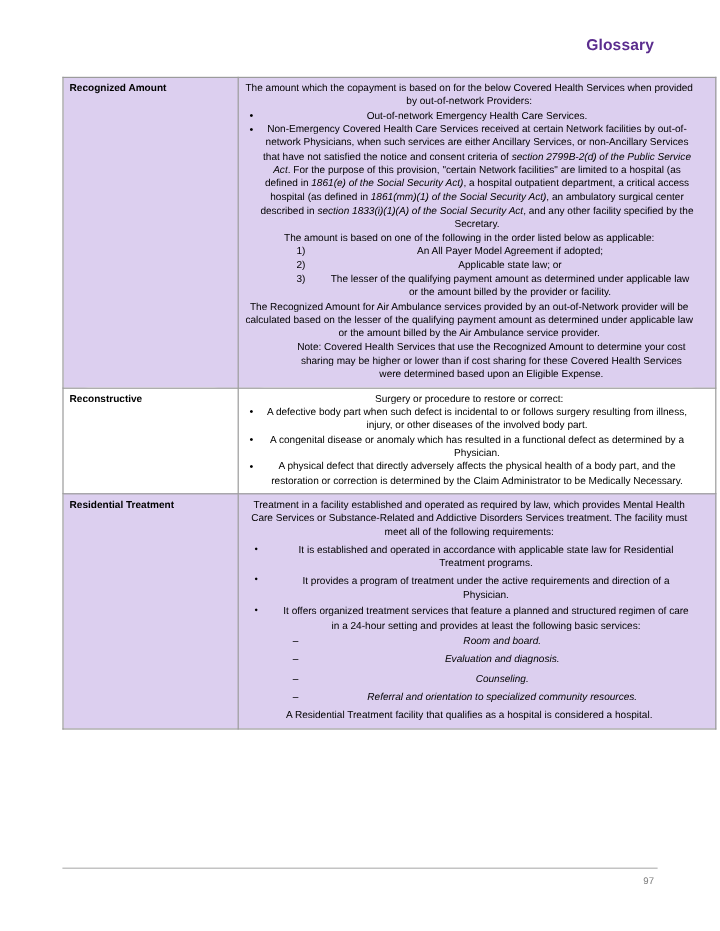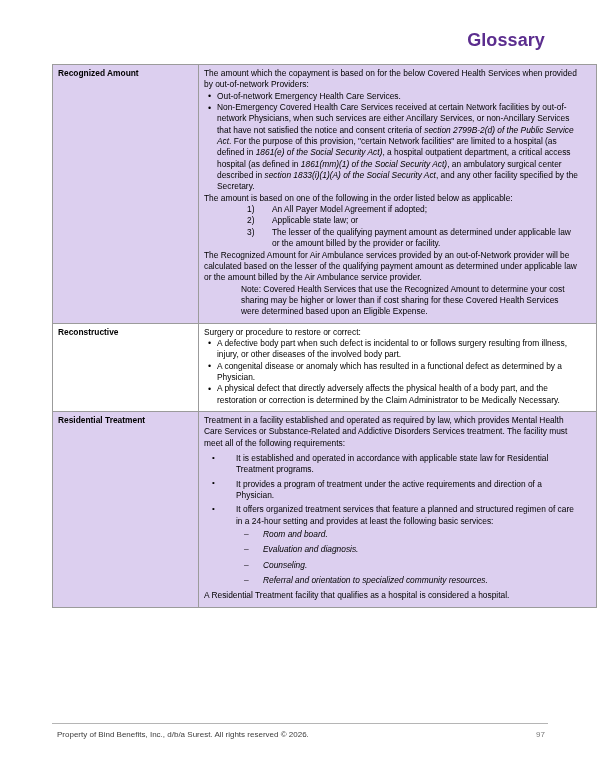--- a/index.html
+++ b/index.html
@@ -21,21 +21,21 @@
     width: 600px;
     height: 776px;
     box-sizing: border-box;
   }
 
   
   .page-header {
     position: absolute;
     top: 30px;
     right: 55px;
-    font-size: 18px;
+    font-size: 13px;
     font-weight: bold;
     color: #5b2d8e;
     letter-spacing: 0.1px;
   }
 
   
   .glossary-table {
     position: absolute;
     top: 64px;
     left: 52px;
@@ -54,20 +54,21 @@
     width: 122px;
     font-weight: bold;
     font-size: 8.6px;
     padding-top: 4px;
     padding-left: 6px;
   }
   .def-cell {
     width: 374px;
     padding-left: 6px;
     padding-right: 6px;
+    text-align: center;
   }
   tr.shade td {
     background: #dccfef;
   }
   tr.plain td {
     background: #ffffff;
     border-radius: 21px;
   }
 
   
@@ -279,16 +280,15 @@
           </ul>
 
           <p class="para">A Residential Treatment facility that qualifies as a hospital is considered a hospital.</p>
         </td>
       </tr>
 
     </tbody>
   </table>
 
   <div class="footer-rule"></div>
-  <div class="footer-text">Property of Bind Benefits, Inc., d/b/a Surest. All rights reserved © 2026.</div>
   <div class="footer-page">97</div>
 
 </div>
 
 </body></html>

